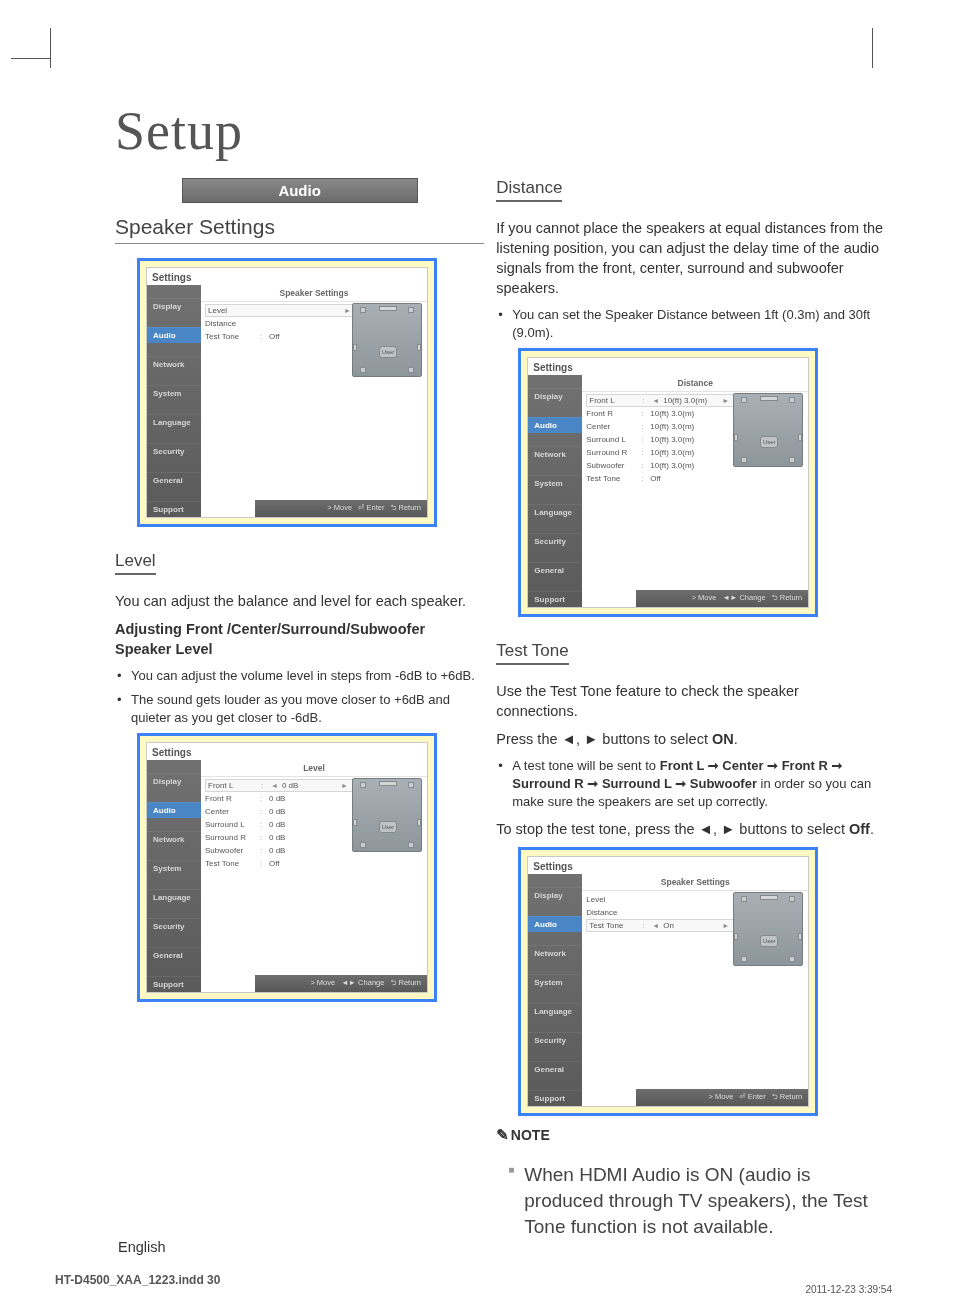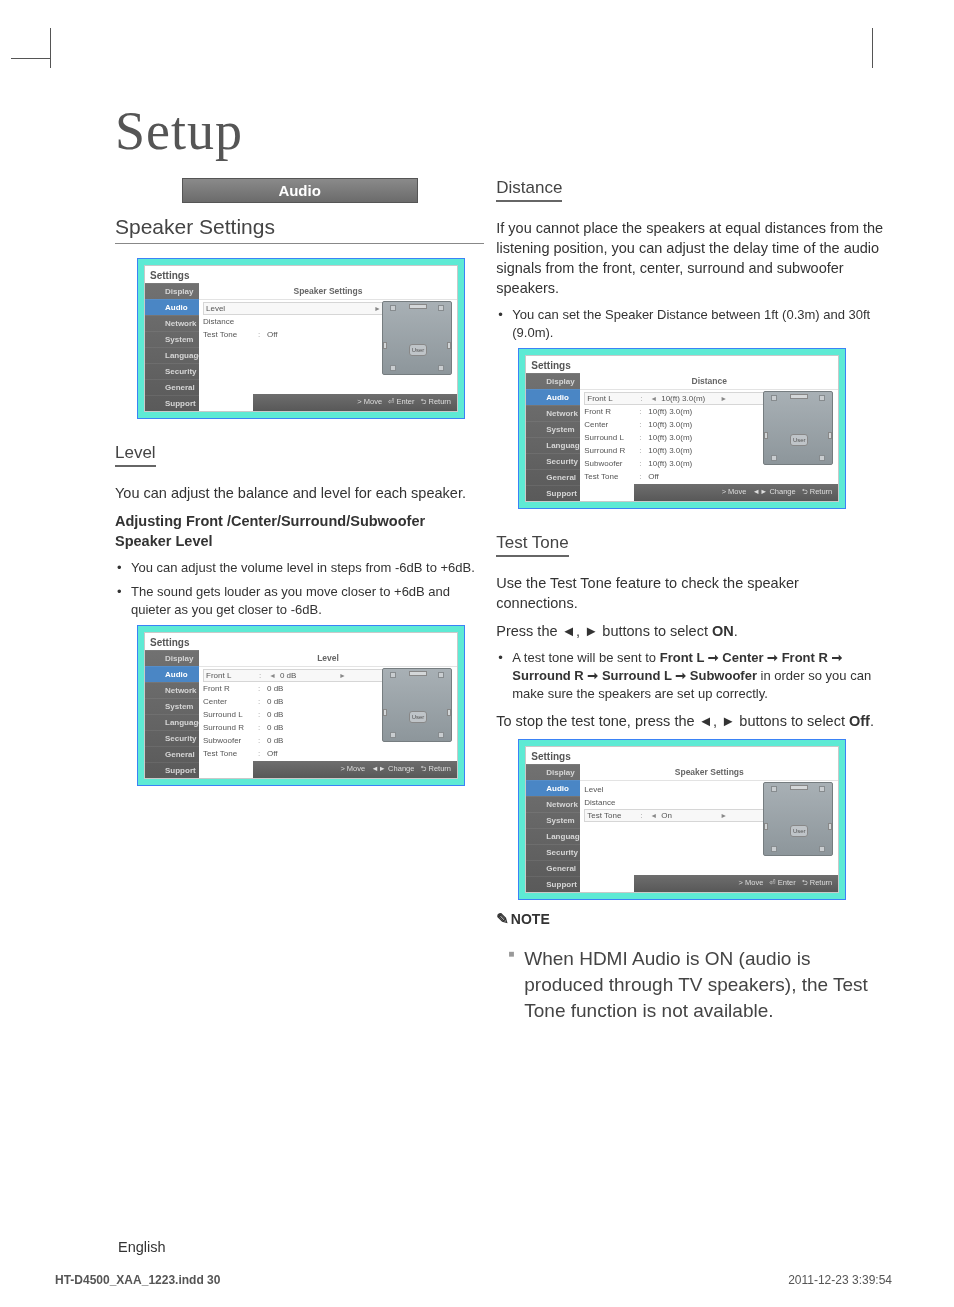--- a/index.html
+++ b/index.html
@@ -23,26 +23,26 @@
   p.bold { font-weight:bold; }
   .bullets { list-style:none; padding-left:0; margin:6px 0; }
   .bullets li { font-size:13px; line-height:1.38; padding-left:16px; position:relative; margin:6px 0; }
   .bullets li::before { content:"•"; position:absolute; left:2px; top:0; }
   .note-head { font-weight:bold; font-size:14px; }
   .note-head .pen { font-size:15px; margin-right:2px; }
   .note-item { font-size:19px; line-height:1.38; padding-left:28px; position:relative; margin-top:18px; color:#444; }
   .note-item::before { content:"■"; position:absolute; left:12px; top:1px; font-size:10px; color:#999; }
 
   
-  .ui { border:1px solid #3b82f6; background:#5eead4; width: 328px; margin: 4px 0 10px 22px; font-size:9px; color:#666; }
+  .ui { border:3px solid #3b82f6; background:#fef9c3; width: 300px; margin: 4px 0 10px 22px; font-size:9px; color:#666; }
   .ui-inner { border:1px solid #c9c9c9; margin:6px; background:#fff; position:relative; }
   .ui-title { font-weight:bold; font-size:10px; padding:4px 5px 2px 5px; color:#555; }
   .ui-body { display:flex; }
   .ui-side { width:54px; background:linear-gradient(#717171,#5a5a5a); color:#d6d6d6; font-weight:bold; font-size:8px; }
-  .ui-side div { padding:3px 20px; border-top:1px solid rgba(255,255,255,0.07); }
+  .ui-side div { padding:3px 6px; border-top:1px solid rgba(255,255,255,0.07);margin-top:13px; }
   .ui-side .active { background:#4a86c5; color:#fff; }
   .ui-main { flex:1; position:relative; min-height:128px; background:#fff; }
   .ui-header { text-align:center; font-size:8.5px; font-weight:bold; color:#666; padding:3px 0; border-bottom:1px solid #e3e3e3; }
   .ui-rows { padding:2px 0 2px 4px; font-size:8px; }
   .ui-row { display:flex; align-items:center; height:13px; gap:3px; }
   .ui-row .lbl { width:52px; color:#555; }
   .ui-row .colon { width:6px; color:#999; }
   .ui-row .val { width:55px; color:#555; text-align:left; }
   .ui-row.sel { background:#f8f8f8; border:1px solid #d6d6d6; margin-right:70px; }
   .ui-row.sel .lbl { padding-left:2px; }
@@ -53,21 +53,21 @@
   .room .spk { position:absolute; width:6px; height:6px; background:#c9cdd0; border:1px solid #878c8f; }
   .room .spk.tl{ top:3px; left:7px;} .room .spk.tr{ top:3px; right:7px;}
   .room .spk.bl{ bottom:3px; left:7px;} .room .spk.br{ bottom:3px; right:7px;}
   .room .tv { position:absolute; top:2px; left:26px; width:18px; height:5px; background:#d4d7d9; border:1px solid #888;}
   .room .user { position:absolute; top:42px; left:26px; width:18px; height:12px; background:#bfc4c8; border:1px solid #888; border-radius:3px; font-size:6px; text-align:center; line-height:10px; color:#555;}
   .room .led { position:absolute; width:4px; height:7px; background:#d2d6d8; border:1px solid #888; top:40px; }
   .room .led.l{left:0;} .room .led.r{right:0;}
 
   .footer-line { position:absolute; bottom:52px; left:118px; font-size:14.5px; color:#333; }
   .footer-file { position:absolute; bottom:20px; left:55px; font-size:12px; color:#555;font-weight:bold; }
-  .footer-date { position:absolute; bottom:20px; right:62px; font-size:12px; color:#555; }
+  .footer-date { position:absolute; bottom:12px; right:62px; font-size:10px; color:#555; }
 </style>
 </head>
 <body>
 
 <div class="page">
   <div class="crop-tl"></div>
     <div class="crop-tr"></div>
 
   <div class="title">Setup</div>
 

